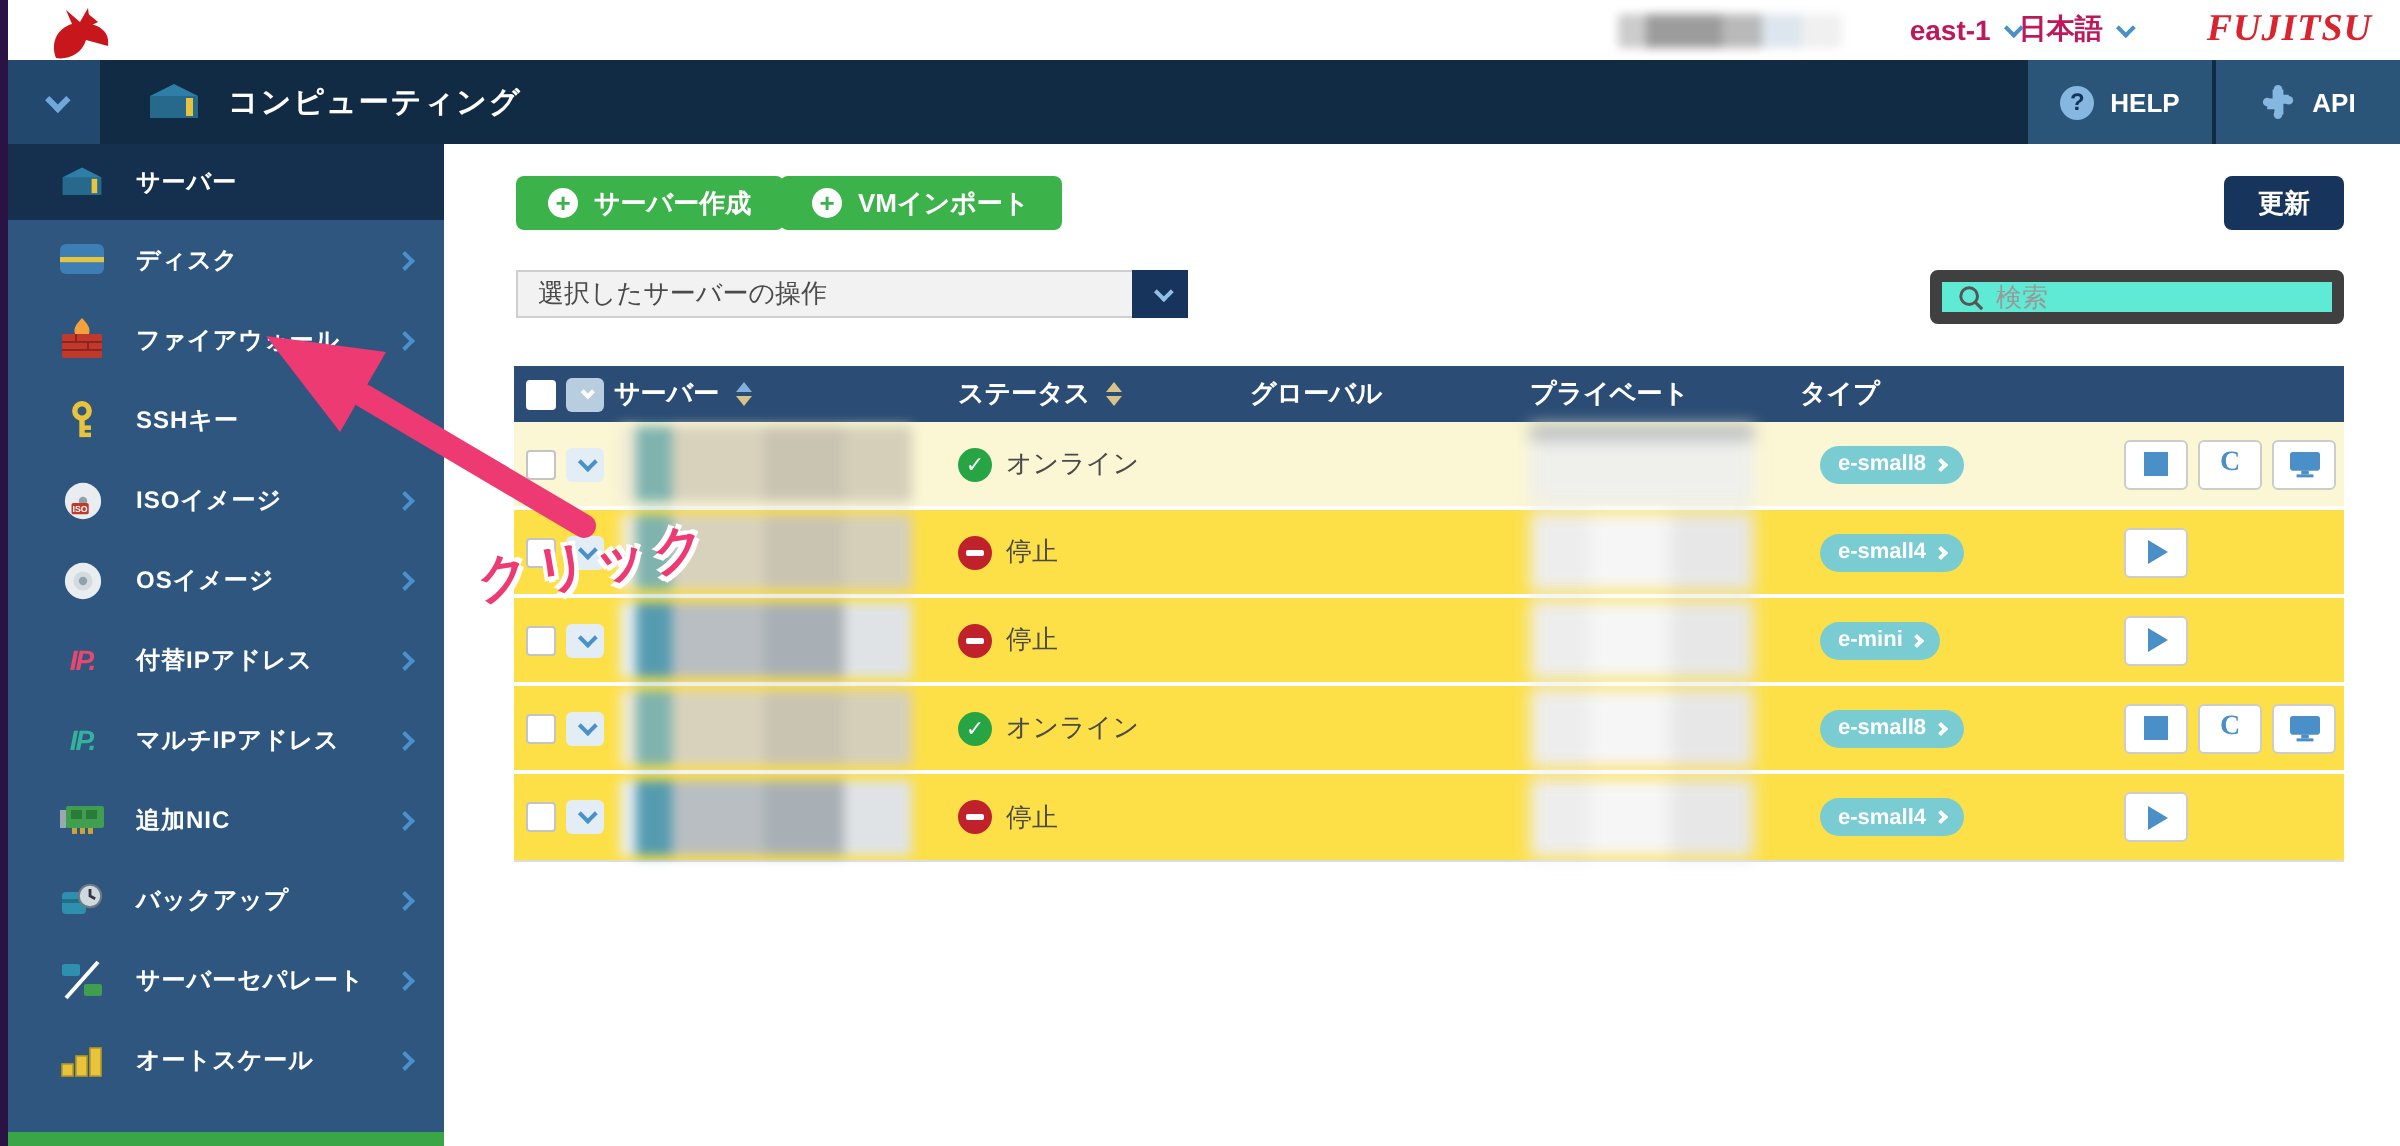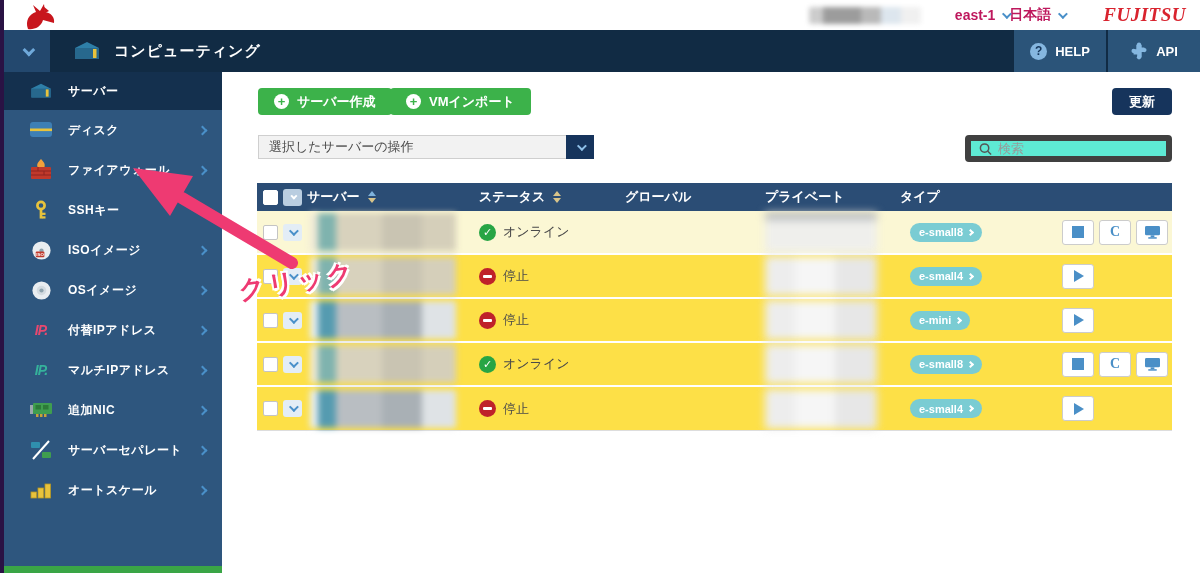--- a/index.html
+++ b/index.html
@@ -244,20 +244,32 @@
             <rect x="11" y="13" width="2.5" height="3" fill="#c9a23a"></rect>
             <rect x="15" y="13" width="2.5" height="3" fill="#c9a23a"></rect>
           </svg>
       </span>
       <span class="side-label">追加NIC</span>
       <i class="chev right side-chev"></i>
     </div>
     <div class="side-item">
       <span class="side-ic">
         <svg width="22" height="20" viewBox="0 0 22 20">
+            <rect x="1" y="6" width="12" height="11" rx="2" fill="#2f8fae"></rect>
+            <rect x="1" y="9.5" width="12" height="2" fill="#226e87"></rect>
+            <circle cx="15" cy="8" r="5.6" fill="#cfd8dd" stroke="#6b7a84" stroke-width="1"></circle>
+            <path d="M15 4.5 V8 L17.6 9.4" stroke="#334" stroke-width="1.4" fill="none"></path>
+          </svg>
+      </span>
+      <span class="side-label">バックアップ</span>
+      <i class="chev right side-chev"></i>
+    </div>
+    <div class="side-item">
+      <span class="side-ic">
+        <svg width="22" height="20" viewBox="0 0 22 20">
             <rect x="1" y="2" width="9" height="6" rx="1" fill="#2f8fae"></rect>
             <rect x="12" y="12" width="9" height="6" rx="1" fill="#3f9e4f"></rect>
             <line x1="3" y1="19" x2="19" y2="1" stroke="#fff" stroke-width="2"></line>
           </svg>
       </span>
       <span class="side-label">サーバーセパレート</span>
       <i class="chev right side-chev"></i>
     </div>
     <div class="side-item">
       <span class="side-ic">

